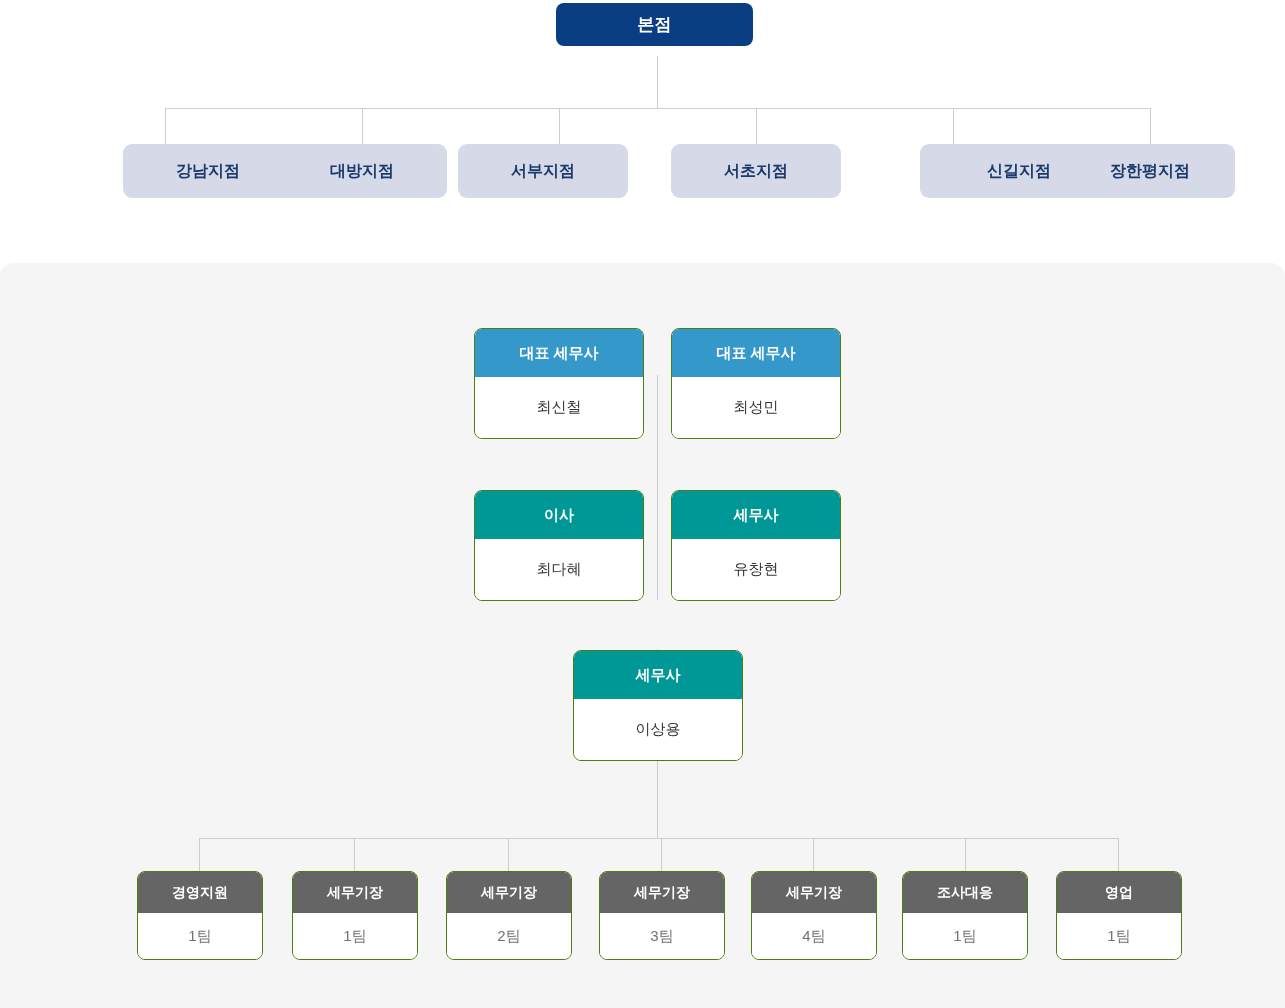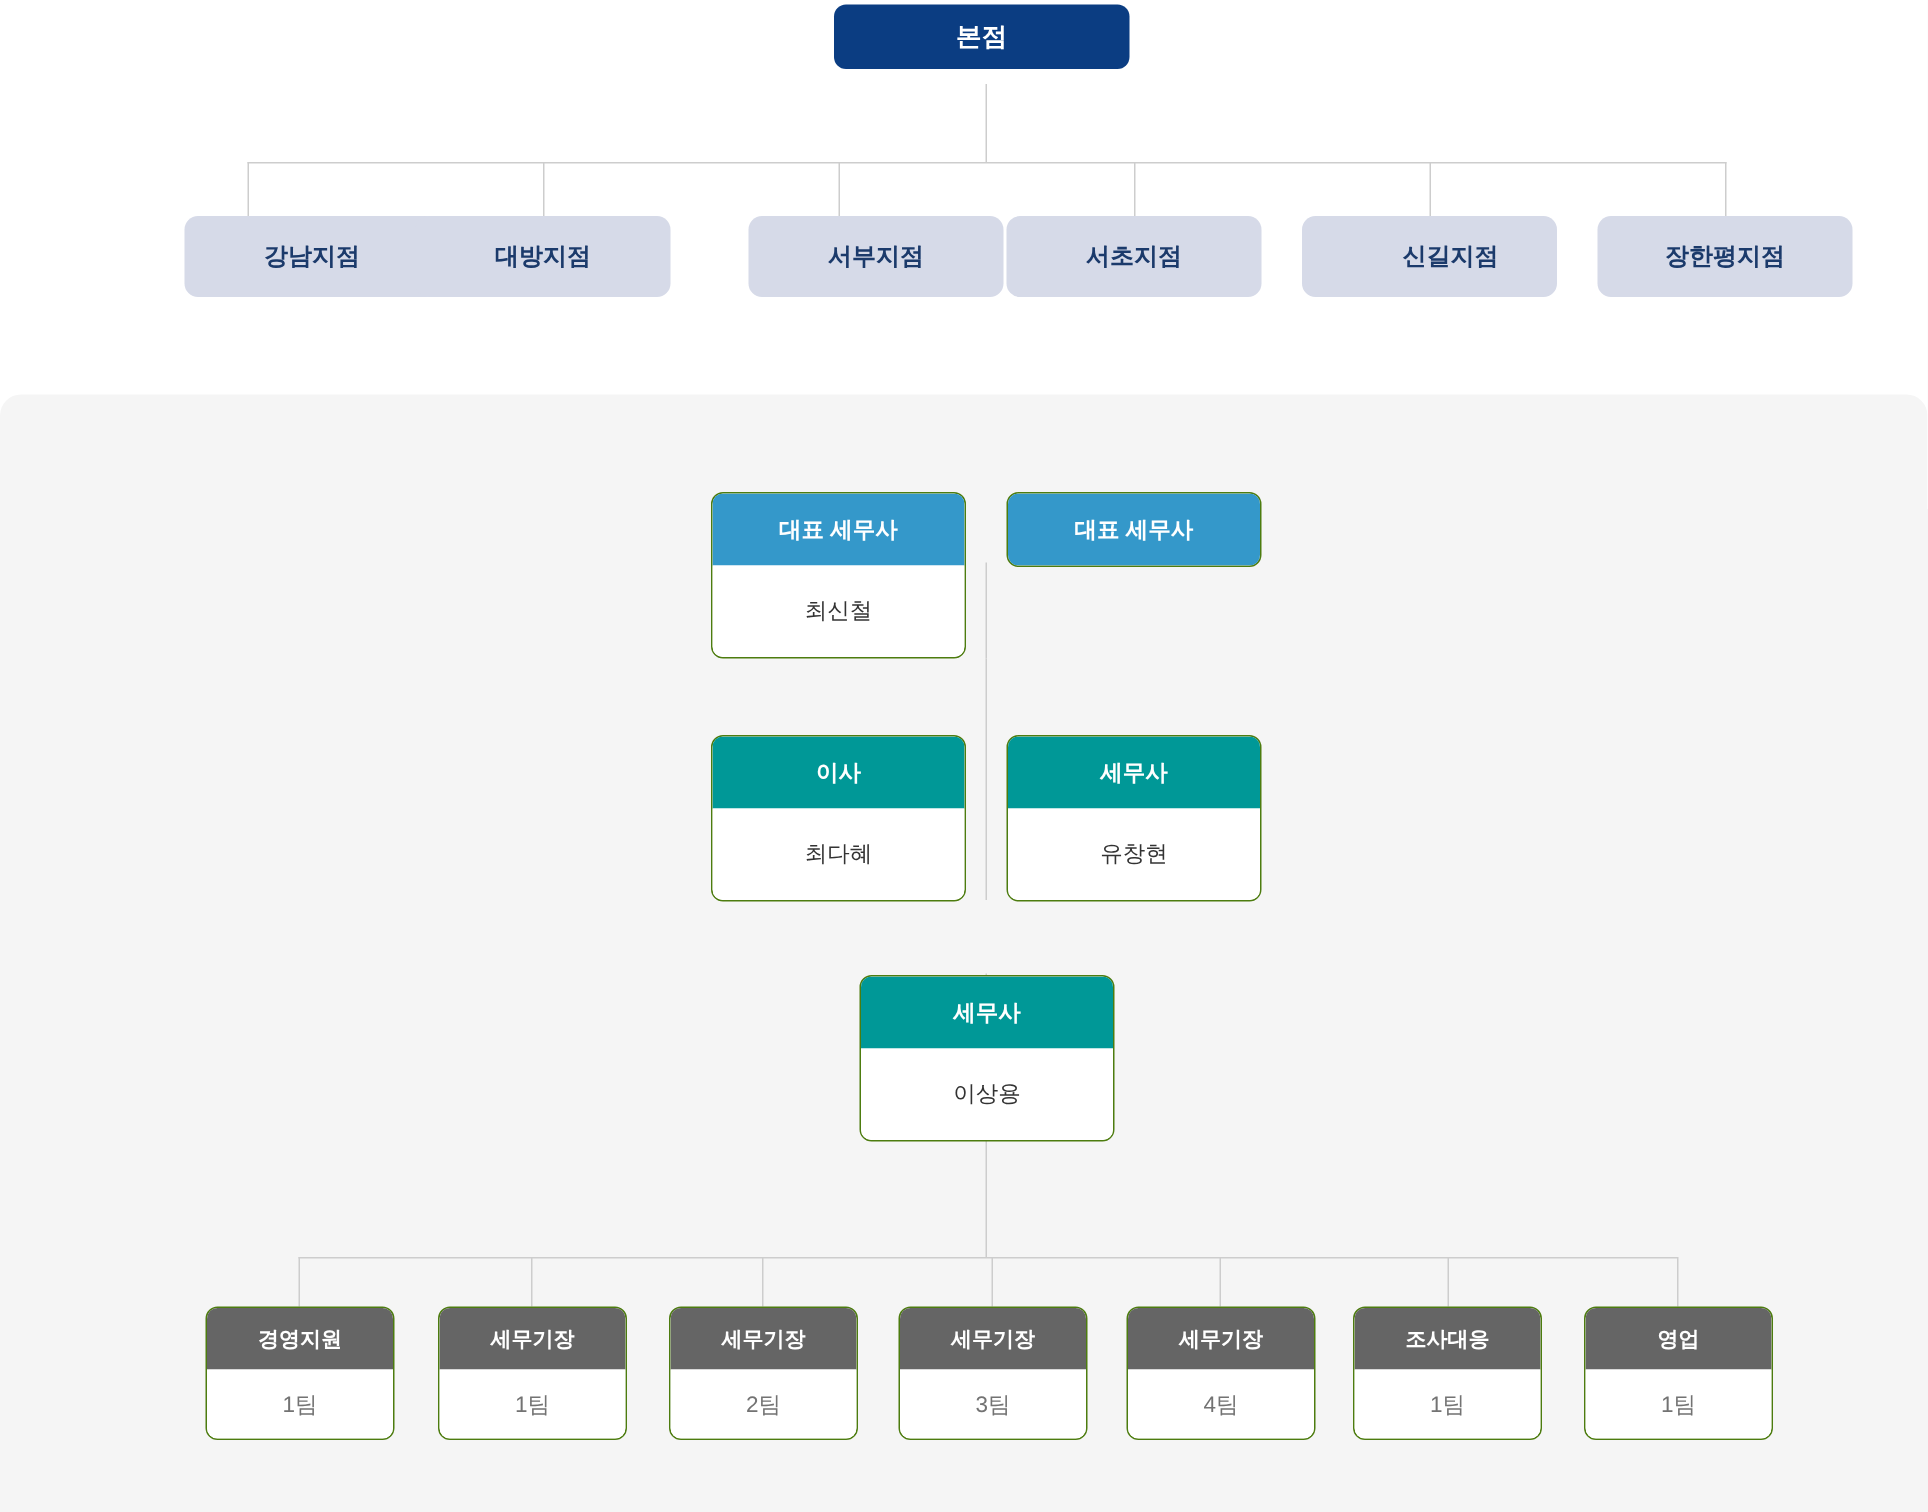--- a/index.html
+++ b/index.html
@@ -151,46 +151,47 @@
   <div class="vline" style="left:756px; top:108px; height:36px;"></div>
   <div class="vline" style="left:953px; top:108px; height:36px;"></div>
   <div class="vline" style="left:1150px; top:108px; height:36px;"></div>
 
   <div class="branch-box" style="left:80px;margin-left:43px;">
     <span class="label">강남지점</span>
   </div>
   <div class="branch-box" style="left:277px;">
     <span class="label">대방지점</span>
   </div>
-  <div class="branch-box" style="left:499px;">
+  <div class="branch-box" style="left:458px;">
     <span class="label">서부지점</span>
   </div>
   <div class="branch-box" style="left:671px;">
     <span class="label">서초지점</span>
   </div>
-  <div class="branch-box" style="left:868px;padding-left:28px;">
+  <div class="branch-box" style="left:920px;padding-left:28px;">
     <span class="label">신길지점</span>
   </div>
   <div class="branch-box" style="left:1065px;">
     <span class="label">장한평지점</span>
   </div>
 
   <div class="panel">
 
     <div class="vline" style="left:657px; top:112px; height:64px;"></div>
     <div class="vline" style="left:657px; top:176px; height:161px;"></div>
     <div class="vline" style="left:657px; top:386px; height:25px;"></div>
     <div class="vline" style="left:657px; top:497px; height:78px;"></div>
 
     <div class="card blue" style="left:474px; top:65px;">
       <div class="card-head">대표 세무사</div>
       <div class="card-body">최신철</div>
     </div>
     <div class="card blue" style="left:671px; top:65px;">
       <div class="card-head">대표 세무사</div>
+      <div class="card-body">최성민</div>
     </div>
 
     <div class="card teal" style="left:474px; top:227px;">
       <div class="card-head">이사</div>
       <div class="card-body">최다혜</div>
     </div>
     <div class="card teal" style="left:671px; top:227px;">
       <div class="card-head">세무사</div>
       <div class="card-body">유창현</div>
     </div>

